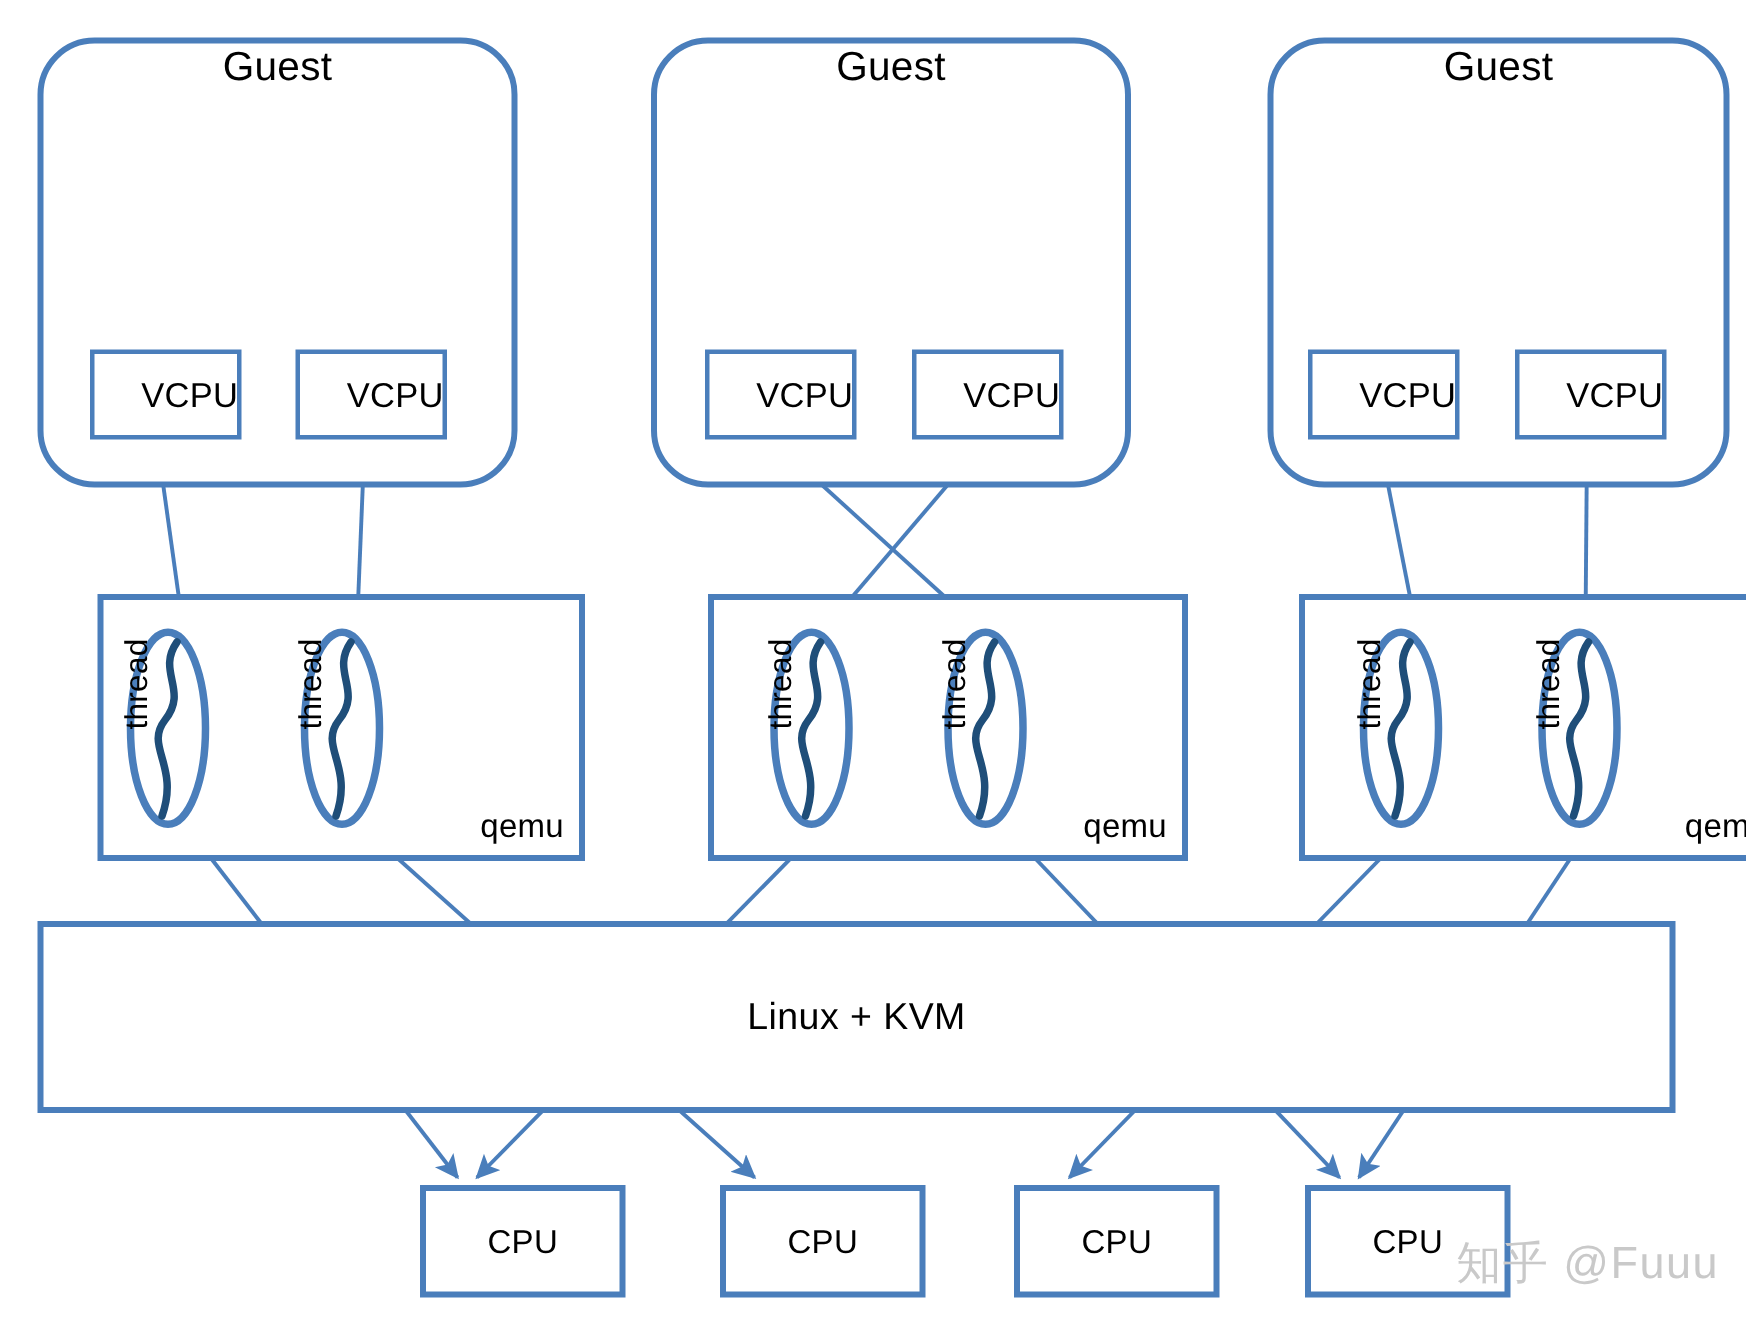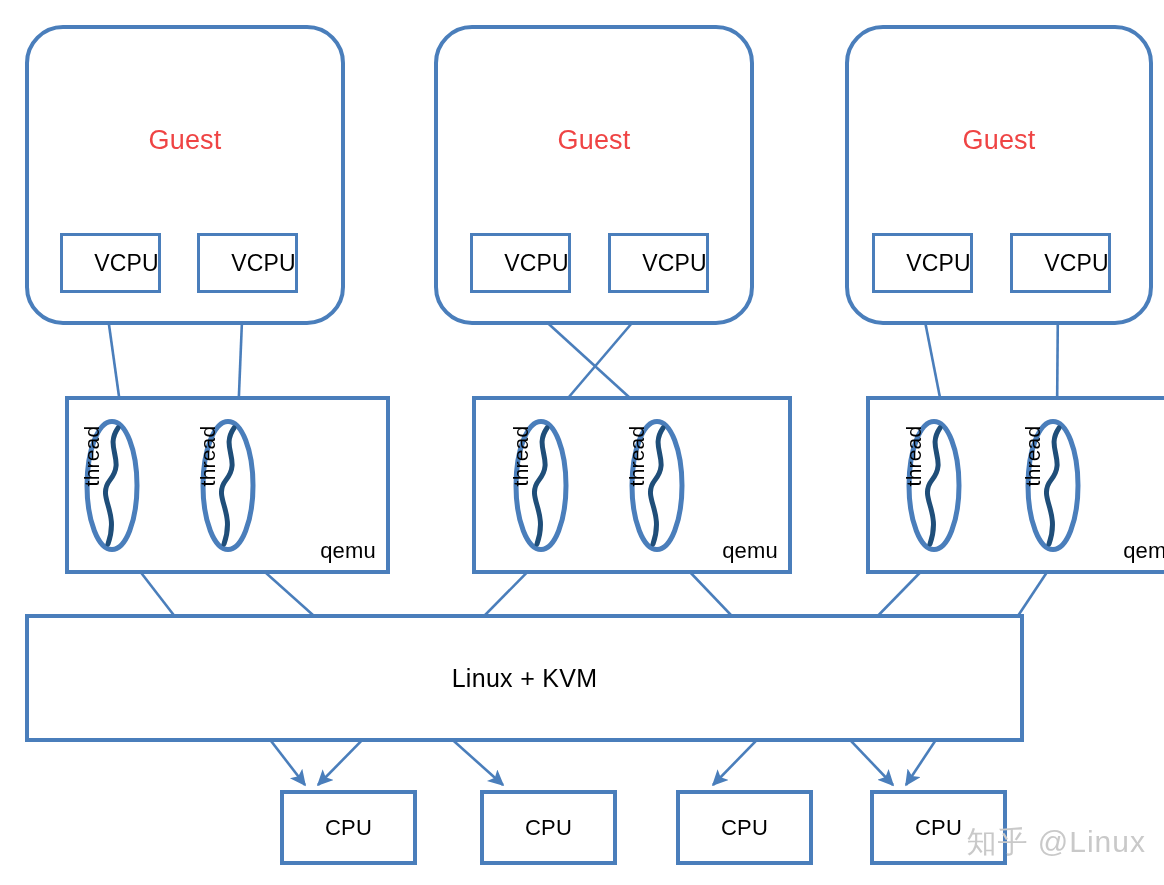--- a/index.html
+++ b/index.html
@@ -36,23 +36,22 @@
     justify-content: center;
   }
   .guest-box {
     border-radius: 38px;
     border-width: 4px;
     align-items: flex-start;
     justify-content: center;
     z-index: 3;
   }
   .guest-label {
-    margin-top: 96px;
     font-size: 27px;
-    color: #ef4444;
+    color: #000000;
     letter-spacing: 0.2px;
   }
   .vcpu-box {
     border-width: 3px;
     z-index: 5;
     padding-left: 32px;
   }
   .vcpu-label {
     font-size: 23px;
     letter-spacing: 0.2px;
@@ -233,32 +232,32 @@
     <span class="thread-text">thread</span>
   </div>
   <div class="thread-group" style="left:1003px; top:418px; width:100px; height:135px;">
     <svg class="thread-oval" viewBox="0 0 56 135">
       <ellipse cx="28" cy="67.5" rx="25" ry="64" fill="none" stroke="#4a7ebb" stroke-width="5"></ellipse>
       <path d="M34 10 C20 30, 42 42, 26 62 C12 80, 36 92, 24 126" fill="none" stroke="#1f4e79" stroke-width="5" stroke-linecap="round"></path>
     </svg>
     <span class="thread-text">thread</span>
   </div>
 
-  <div class="node kvm-box" style="left:25px; top:614px; width:999px; height:128px;text-align:right;">
+  <div class="node kvm-box" style="left:25px; top:614px; width:1092px; height:128px;text-align:right;">
     <span class="kvm-label">Linux + KVM</span>
   </div>
 
   <div class="node cpu-box" style="left:240px; top:790px; width:137px; height:75px;">
     <span class="cpu-label">CPU</span>
   </div>
   <div class="node cpu-box" style="left:440px; top:790px; width:137px; height:75px;">
     <span class="cpu-label">CPU</span>
   </div>
   <div class="node cpu-box" style="left:636px; top:790px; width:137px; height:75px;">
     <span class="cpu-label">CPU</span>
   </div>
   <div class="node cpu-box" style="left:830px; top:790px; width:137px; height:75px;">
     <span class="cpu-label">CPU</span>
   </div>
 
-  <div class="watermark">知乎 @Linux</div>
+  <div class="watermark">知乎 @Fuuu</div>
 
 </div>
 
 </body></html>

